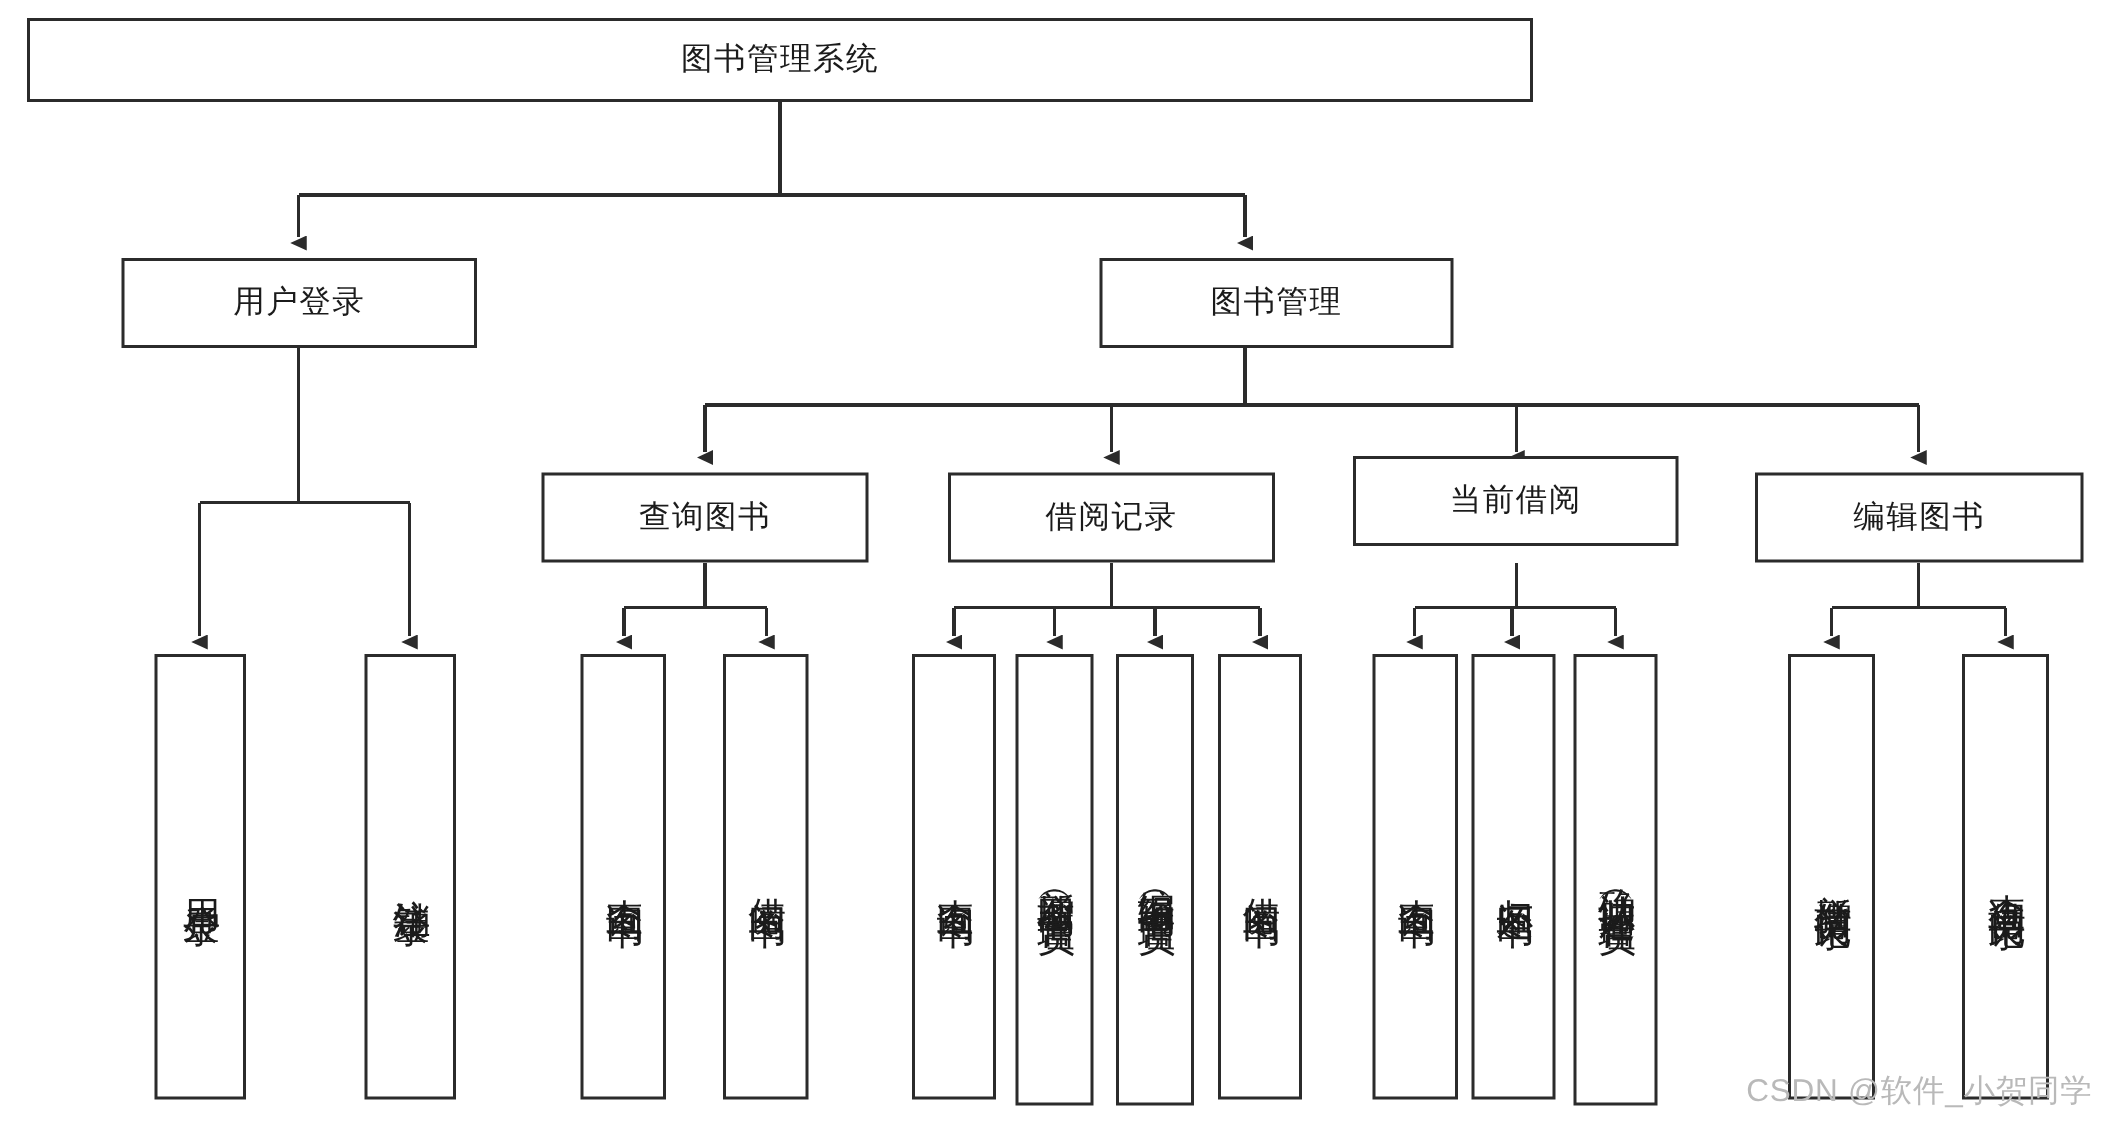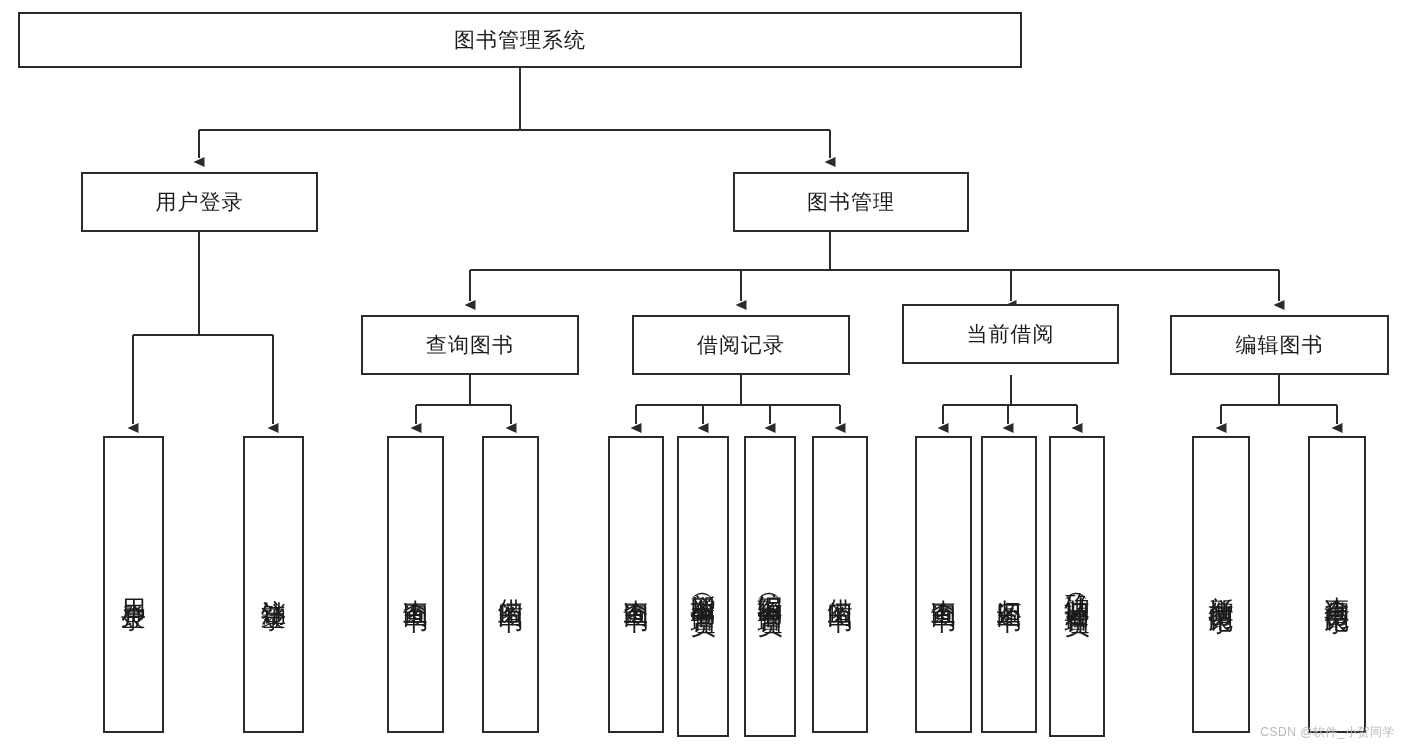--- a/index.html
+++ b/index.html
@@ -63,21 +63,21 @@
     text-orientation: upright;
     font-size: 25px;
     letter-spacing: 3px;
     line-height: 1;
     white-space: nowrap;
   }
   #watermark {
     position: absolute;
     right: 10px;
     bottom: 6px;
-    font-size: 12px;
+    font-size: 21px;
     color: #b9b9b9;
     letter-spacing: 0.5px;
     z-index: 5;
     white-space: nowrap;
     text-align: right;
   }
 </style>
 </head>
 <body>
 

